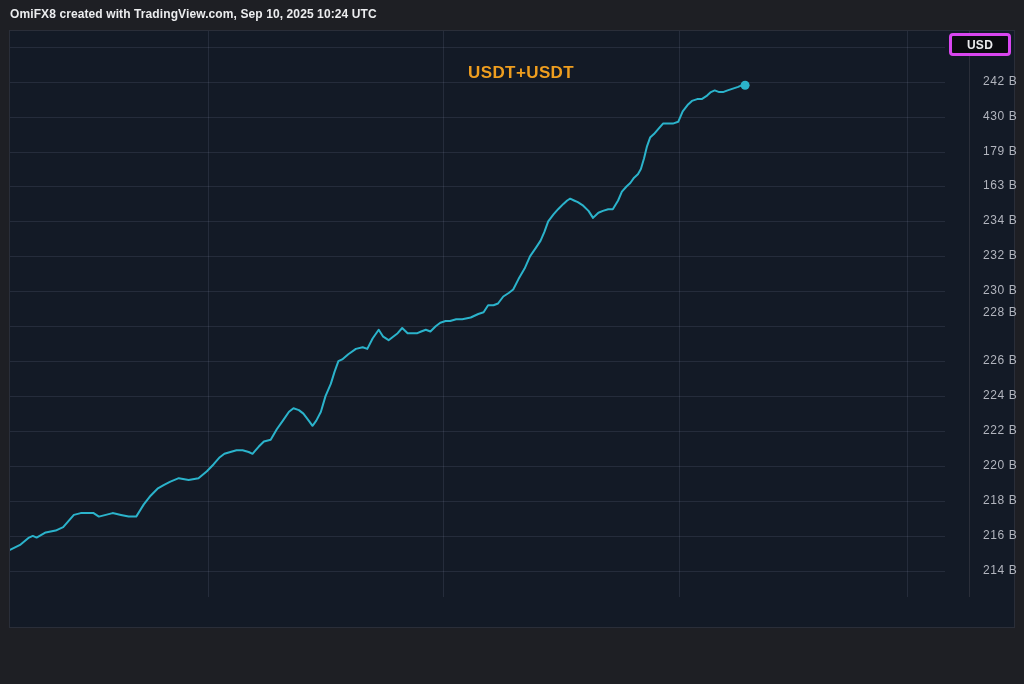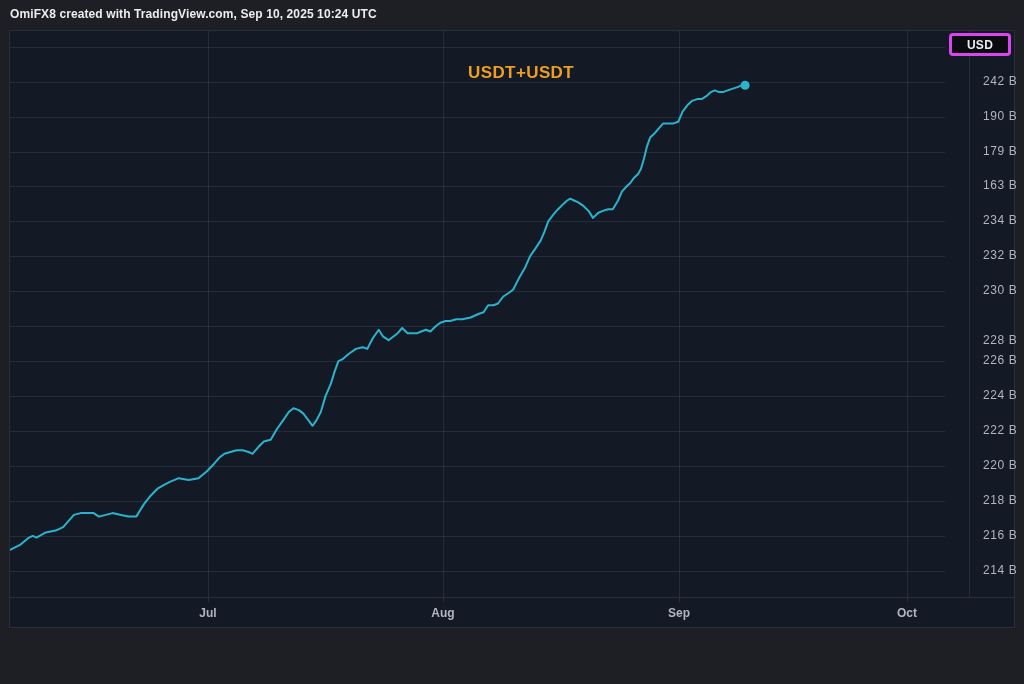--- a/index.html
+++ b/index.html
@@ -57,44 +57,34 @@
           <line x1="669.5" y1="0" x2="669.5" y2="566" stroke="rgba(170,182,213,0.12)" stroke-width="1"></line>
           <line x1="897.5" y1="0" x2="897.5" y2="566" stroke="rgba(170,182,213,0.12)" stroke-width="1"></line>
           <polyline points="0.0,518.8 10.6,513.6 19.0,506.6 22.8,504.9 26.6,506.6 35.7,501.4 45.6,499.6 53.2,496.1 59.3,489.1 63.9,483.9 70.7,482.1 79.1,482.1 83.6,482.1 88.9,485.6 95.8,483.9 102.6,482.1 111.0,483.9 118.6,485.6 126.2,485.6 133.8,473.4 140.6,464.7 147.5,457.7 153.6,454.2 160.4,450.7 168.8,447.2 178.6,449.0 188.5,447.2 196.9,440.2 203.7,433.2 209.8,426.2 214.4,422.8 220.4,421.0 226.5,419.3 232.6,419.3 238.7,421.0 242.5,422.8 248.6,415.8 253.9,410.5 260.7,408.8 266.8,398.3 272.9,389.6 279.0,380.8 283.5,377.3 288.9,379.1 293.4,382.6 298.7,389.6 302.5,394.8 306.3,389.6 310.9,380.8 315.5,365.1 320.8,352.9 324.6,340.6 328.4,330.2 332.2,328.4 338.3,323.2 345.9,317.9 352.7,316.2 357.3,317.9 362.6,307.5 368.7,298.7 373.2,305.7 378.6,309.2 383.1,305.7 387.7,302.2 392.2,297.0 397.6,302.2 402.1,302.2 407.4,302.2 411.2,300.5 415.8,298.7 420.4,300.5 425.7,295.2 430.3,291.7 435.6,290.0 440.1,290.0 446.2,288.2 452.3,288.2 460.7,286.5 468.3,283.0 473.6,281.3 478.1,274.3 483.5,274.3 488.0,272.5 493.3,265.5 498.7,262.0 503.2,258.5 508.5,248.1 514.6,237.6 520.0,225.4 526.0,216.6 530.6,209.6 534.4,200.9 538.2,190.4 543.5,183.4 548.1,178.2 553.4,172.9 557.2,169.5 560.2,167.7 564.0,169.5 567.8,171.2 573.2,174.7 578.5,179.9 583.0,186.9 588.4,181.7 592.9,179.9 598.2,178.2 602.8,178.2 608.1,169.5 611.9,160.7 616.5,155.5 620.3,152.0 624.1,146.7 627.9,143.2 630.9,138.0 634.0,127.5 637.0,115.3 640.1,106.6 643.9,103.1 648.4,97.8 653.0,92.6 658.3,92.6 662.9,92.6 668.2,90.8 672.7,80.4 678.1,73.4 681.9,69.9 687.2,68.1 691.7,68.1 697.1,64.6 700.9,61.1 704.7,59.4 709.2,61.1 713.0,61.1 717.6,59.4 722.9,57.6 728.2,55.9 732.0,54.2 735.1,54.2" fill="none" stroke="#2bb3cb" stroke-width="2" stroke-linejoin="round" stroke-linecap="round"></polyline>
           <circle cx="735.1" cy="54.2" r="4.5" fill="#2bb3cb"></circle>
         </svg>
       <div class="series-title">USDT+USDT</div>
     </div>
 
     <div class="price-axis" id="price-axis">
         <div class="y-label" style="top: 42.6605px;">242 B</div>
-        <div class="y-label" style="top: 77.5988px;">190 B</div>
+        <div class="y-label" style="top: 77.5988px;">430 B</div>
         <div class="y-label" style="top: 112.537px;">179 B</div>
         <div class="y-label" style="top: 147.475px;">163 B</div>
         <div class="y-label" style="top: 182.414px;">234 B</div>
         <div class="y-label" style="top: 217.352px;">232 B</div>
         <div class="y-label" style="top: 252.29px;">230 B</div>
-        <div class="y-label" style="top: 302px;">228 B</div>
+        <div class="y-label" style="top: 274px;">228 B</div>
         <div class="y-label" style="top: 322.167px;">226 B</div>
         <div class="y-label" style="top: 357.105px;">224 B</div>
         <div class="y-label" style="top: 392.043px;">222 B</div>
         <div class="y-label" style="top: 426.981px;">220 B</div>
         <div class="y-label" style="top: 461.92px;">218 B</div>
         <div class="y-label" style="top: 496.858px;">216 B</div>
         <div class="y-label" style="top: 531.796px;">214 B</div>
       </div>
 
-    <div class="time-axis" id="time-axis">
-        <div class="x-tick" style="left: 198px;"></div>
-        <div class="x-label" style="left: 198px;">Jul</div>
-        <div class="x-tick" style="left: 433px;"></div>
-        <div class="x-label" style="left: 433px;">Aug</div>
-        <div class="x-tick" style="left: 669px;"></div>
-        <div class="x-label" style="left: 669px;">Sep</div>
-        <div class="x-tick" style="left: 897px;"></div>
-        <div class="x-label" style="left: 897px;">Oct</div>
-      </div>
 
     <div class="usd-button">USD</div>
   </div>
 
 
 </div>
 
 </body></html>

